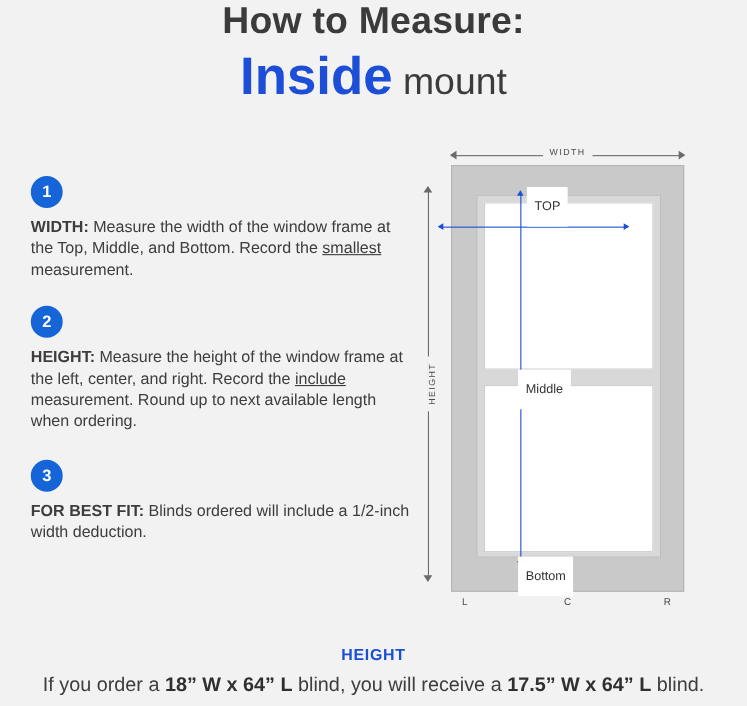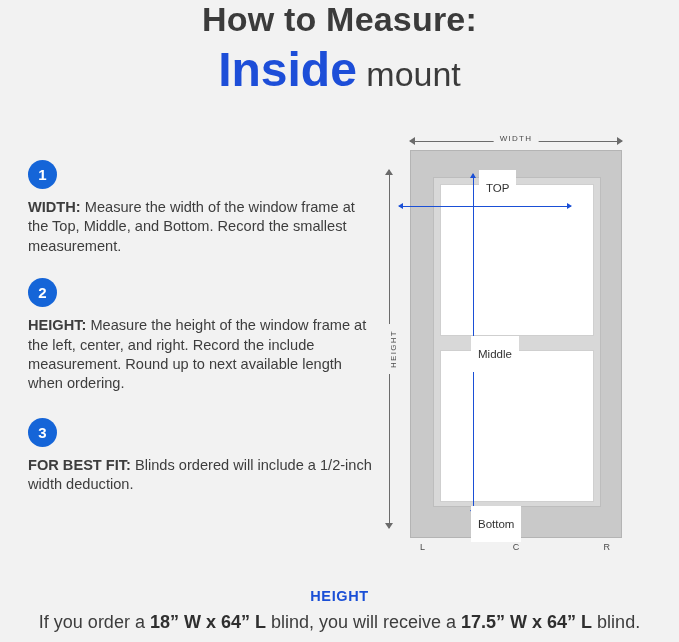--- a/index.html
+++ b/index.html
@@ -70,20 +70,21 @@
     align-items: center;
     justify-content: center;
     margin-bottom: 9px;
   }
   .step-text {
     font-size: 14.6px;
     line-height: 1.33;
     color: #3d3d3d;
   }
   .u {
+    text-decoration: underline;
   }
   .step1 { margin-bottom: 22px; }
   .step2 { margin-bottom: 24px; }
 
   
   .diagram {
     position: absolute;
     left: 378px;
     top: 128px;
     width: 280px;

